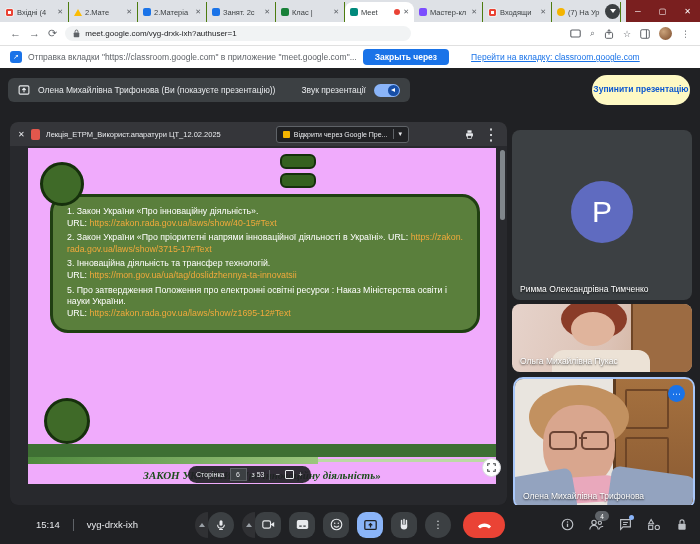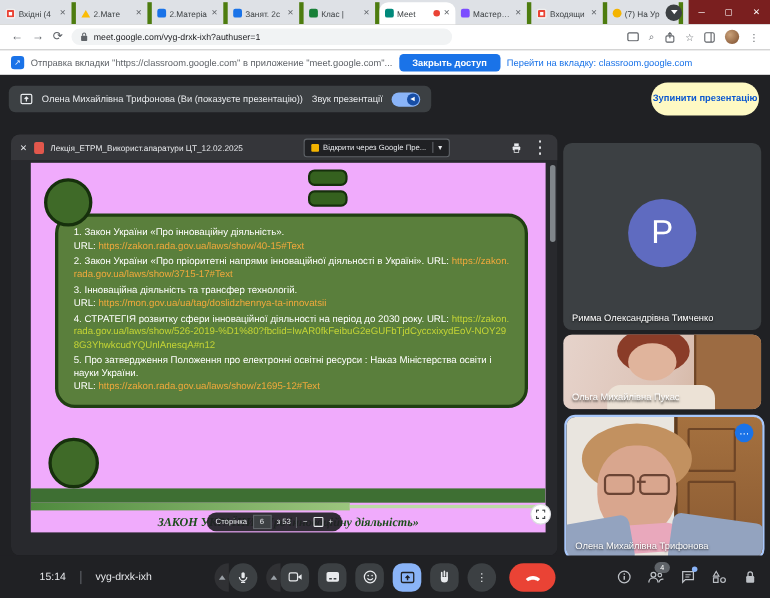--- a/index.html
+++ b/index.html
@@ -2,21 +2,21 @@
 <html><head>
 <meta charset="utf-8">
 <style>
   html,body{margin:0;padding:0;}
   body{width:700px;height:544px;position:relative;overflow:hidden;
        font-family:"Liberation Sans",sans-serif;background:#202124;}
   
   .tabstrip{position:absolute;top:0;left:0;right:0;height:22px;background:#dee1e6;
             display:flex;align-items:flex-end;}
   .tab{width:69px;height:20px;display:flex;align-items:center;gap:3px;padding:0 5px;
-       font-size:7.5px;color:#3c4043;border-right:4px solid #4d7c0f;box-sizing:border-box;}
+       font-size:7.5px;color:#3c4043;border-right:1px solid #4d7c0f;box-sizing:border-box;}
   .tab.active{background:#fff;border-radius:8px 8px 0 0;border-right:none;}
   .tab .lbl{flex:1;white-space:nowrap;overflow:hidden;text-overflow:ellipsis;}
   .tab .x{font-size:7px;color:#5f6368;}
   .fav{width:8px;height:8px;border-radius:2px;flex:none;}
   .fav.gmail{background:#fff;border:1px solid #eee;box-shadow:inset 0 0 0 2px #ea4335;width:7px;height:7px;}
   .fav.drive{width:0;height:0;border-left:4px solid transparent;border-right:4px solid transparent;
              border-bottom:7px solid #fbbc04;border-radius:0;background:none;}
   .fav.docs{background:#1a73e8;}
   .fav.classroom{background:#188038;}
   .fav.meet{background:#00897b;}
@@ -39,25 +39,25 @@
   .addr-right{margin-left:auto;display:flex;align-items:center;gap:9px;color:#5f6368;font-size:9px;}
   .mini-avatar{width:13px;height:13px;border-radius:50%;
                background:radial-gradient(circle at 35% 35%, #caa27a, #7a4a2a);}
   .notif{position:absolute;top:45px;left:0;right:0;height:23px;background:#fff;
          border-top:1px solid #e0e0e0;display:flex;align-items:center;gap:6px;
          padding:0 10px;font-size:8.5px;color:#5f6368;box-sizing:border-box;}
   .notif-ic{width:12px;height:12px;border-radius:3px;background:#1a73e8;color:#fff;
             font-size:7px;display:flex;align-items:center;justify-content:center;}
   .notif-btn{background:#1a73e8;color:#fff;border-radius:4px;padding:3px 12px;
              font-size:8.5px;font-weight:bold;}
-  .notif-link{color:#1a73e8;}
+  .notif-link{color:#1a73e8;margin-left:16px;text-decoration:underline;}
   
   .pbar{position:absolute;top:78px;left:8px;height:24px;display:inline-flex;align-items:center;
         gap:8px;padding:0 10px;background:#3c4043;border-radius:6px;font-size:8.5px;color:#e8eaed;}
-  .audio-lbl{}
+  .audio-lbl{margin-left:18px;}
   .toggle{width:26px;height:13px;border-radius:7px;background:#8ab4f8;position:relative;}
   .toggle .knob{position:absolute;right:1px;top:1px;width:11px;height:11px;border-radius:50%;
                 background:#174ea6;display:flex;align-items:center;justify-content:center;}
   .toggle .knob i{width:0;height:0;border-top:2.5px solid transparent;border-bottom:2.5px solid transparent;
                   border-right:4px solid #fff;}
   .stopbtn{position:absolute;top:75px;right:10px;width:98px;height:30px;border-radius:15px;
            background:#fef9c3;color:#0b57d0;font-size:8.5px;font-weight:bold;display:flex;
            align-items:center;justify-content:center;text-align:center;line-height:1.15;}
   
   .ptile{position:absolute;left:10px;top:122px;width:497px;height:383px;background:#1b1c1e;
@@ -258,21 +258,21 @@
     <div class="mini-avatar"></div>
     <span>⋮</span>
   </div>
 </div>
 
 <div class="notif">
   <div class="notif-ic">
       <span>↗</span>
     </div>
   <span>Отправка вкладки "https://classroom.google.com" в приложение "meet.google.com"...</span>
-  <span class="notif-btn">Закрыть доступ</span>
+  <span class="notif-btn">Закрыть через</span>
   <span class="notif-link">Перейти на вкладку: classroom.google.com</span>
 </div>
 
 <div class="pbar">
   <svg width="12" height="12" viewBox="0 0 16 16">
     <rect x="1.5" y="2.5" width="13" height="11" rx="1.5" fill="none" stroke="#e8eaed" stroke-width="1.5"></rect>
     <path d="M8 11 V6 M5.8 8 L8 5.8 L10.2 8" fill="none" stroke="#e8eaed" stroke-width="1.5"></path>
   </svg>
   <span>Олена Михайлівна Трифонова (Ви (показуєте презентацію))</span>
   <span class="audio-lbl">Звук презентації</span>
@@ -311,22 +311,20 @@
           <div></div>
         </div>
       <div class="roll-circle"></div>
       <div class="green-rect">
         <p><span>1. Закон України «Про інноваційну діяльність».</span><br>
           <span>URL: </span><a>https://zakon.rada.gov.ua/laws/show/40-15#Text</a></p>
         <p class="j"><span>2. Закон України «Про пріоритетні напрями інноваційної діяльності в Україні».</span>
           <span>URL: </span><a>https://zakon.rada.gov.ua/laws/show/3715-17#Text</a></p>
         <p><span>3. Інноваційна діяльність та трансфер технологій.</span><br>
           <span>URL: </span><a>https://mon.gov.ua/ua/tag/doslidzhennya-ta-innovatsii</a></p>
-        <p class="j"><span>4. СТРАТЕГІЯ розвитку сфери інноваційної діяльності на період до 2030 року.</span>
-          <span>URL: </span><a class="yg">https://zakon.rada.gov.ua/laws/show/526-2019-%D1%80?fbclid=IwAR0fkFeibuG2eGUFbTjdCyccxixydEoV-NOY298G3YhwkcudYQUnlAnesqA#n12</a></p>
         <p><span>5. Про затвердження Положення про електронні освітні ресурси : Наказ Міністерства освіти і науки України.</span><br>
           <span>URL: </span><a>https://zakon.rada.gov.ua/laws/show/z1695-12#Text</a></p>
       </div>
       <div class="roll-circle2"></div>
       <div class="footbar1"></div>
       <div class="footbar2"></div>
       <div class="footbar2b"></div>
       <div class="foot-title">ЗАКОН УКРАЇНИ «Про інноваційну діяльність»</div>
     </div>
     <div class="scrollbar"></div>

